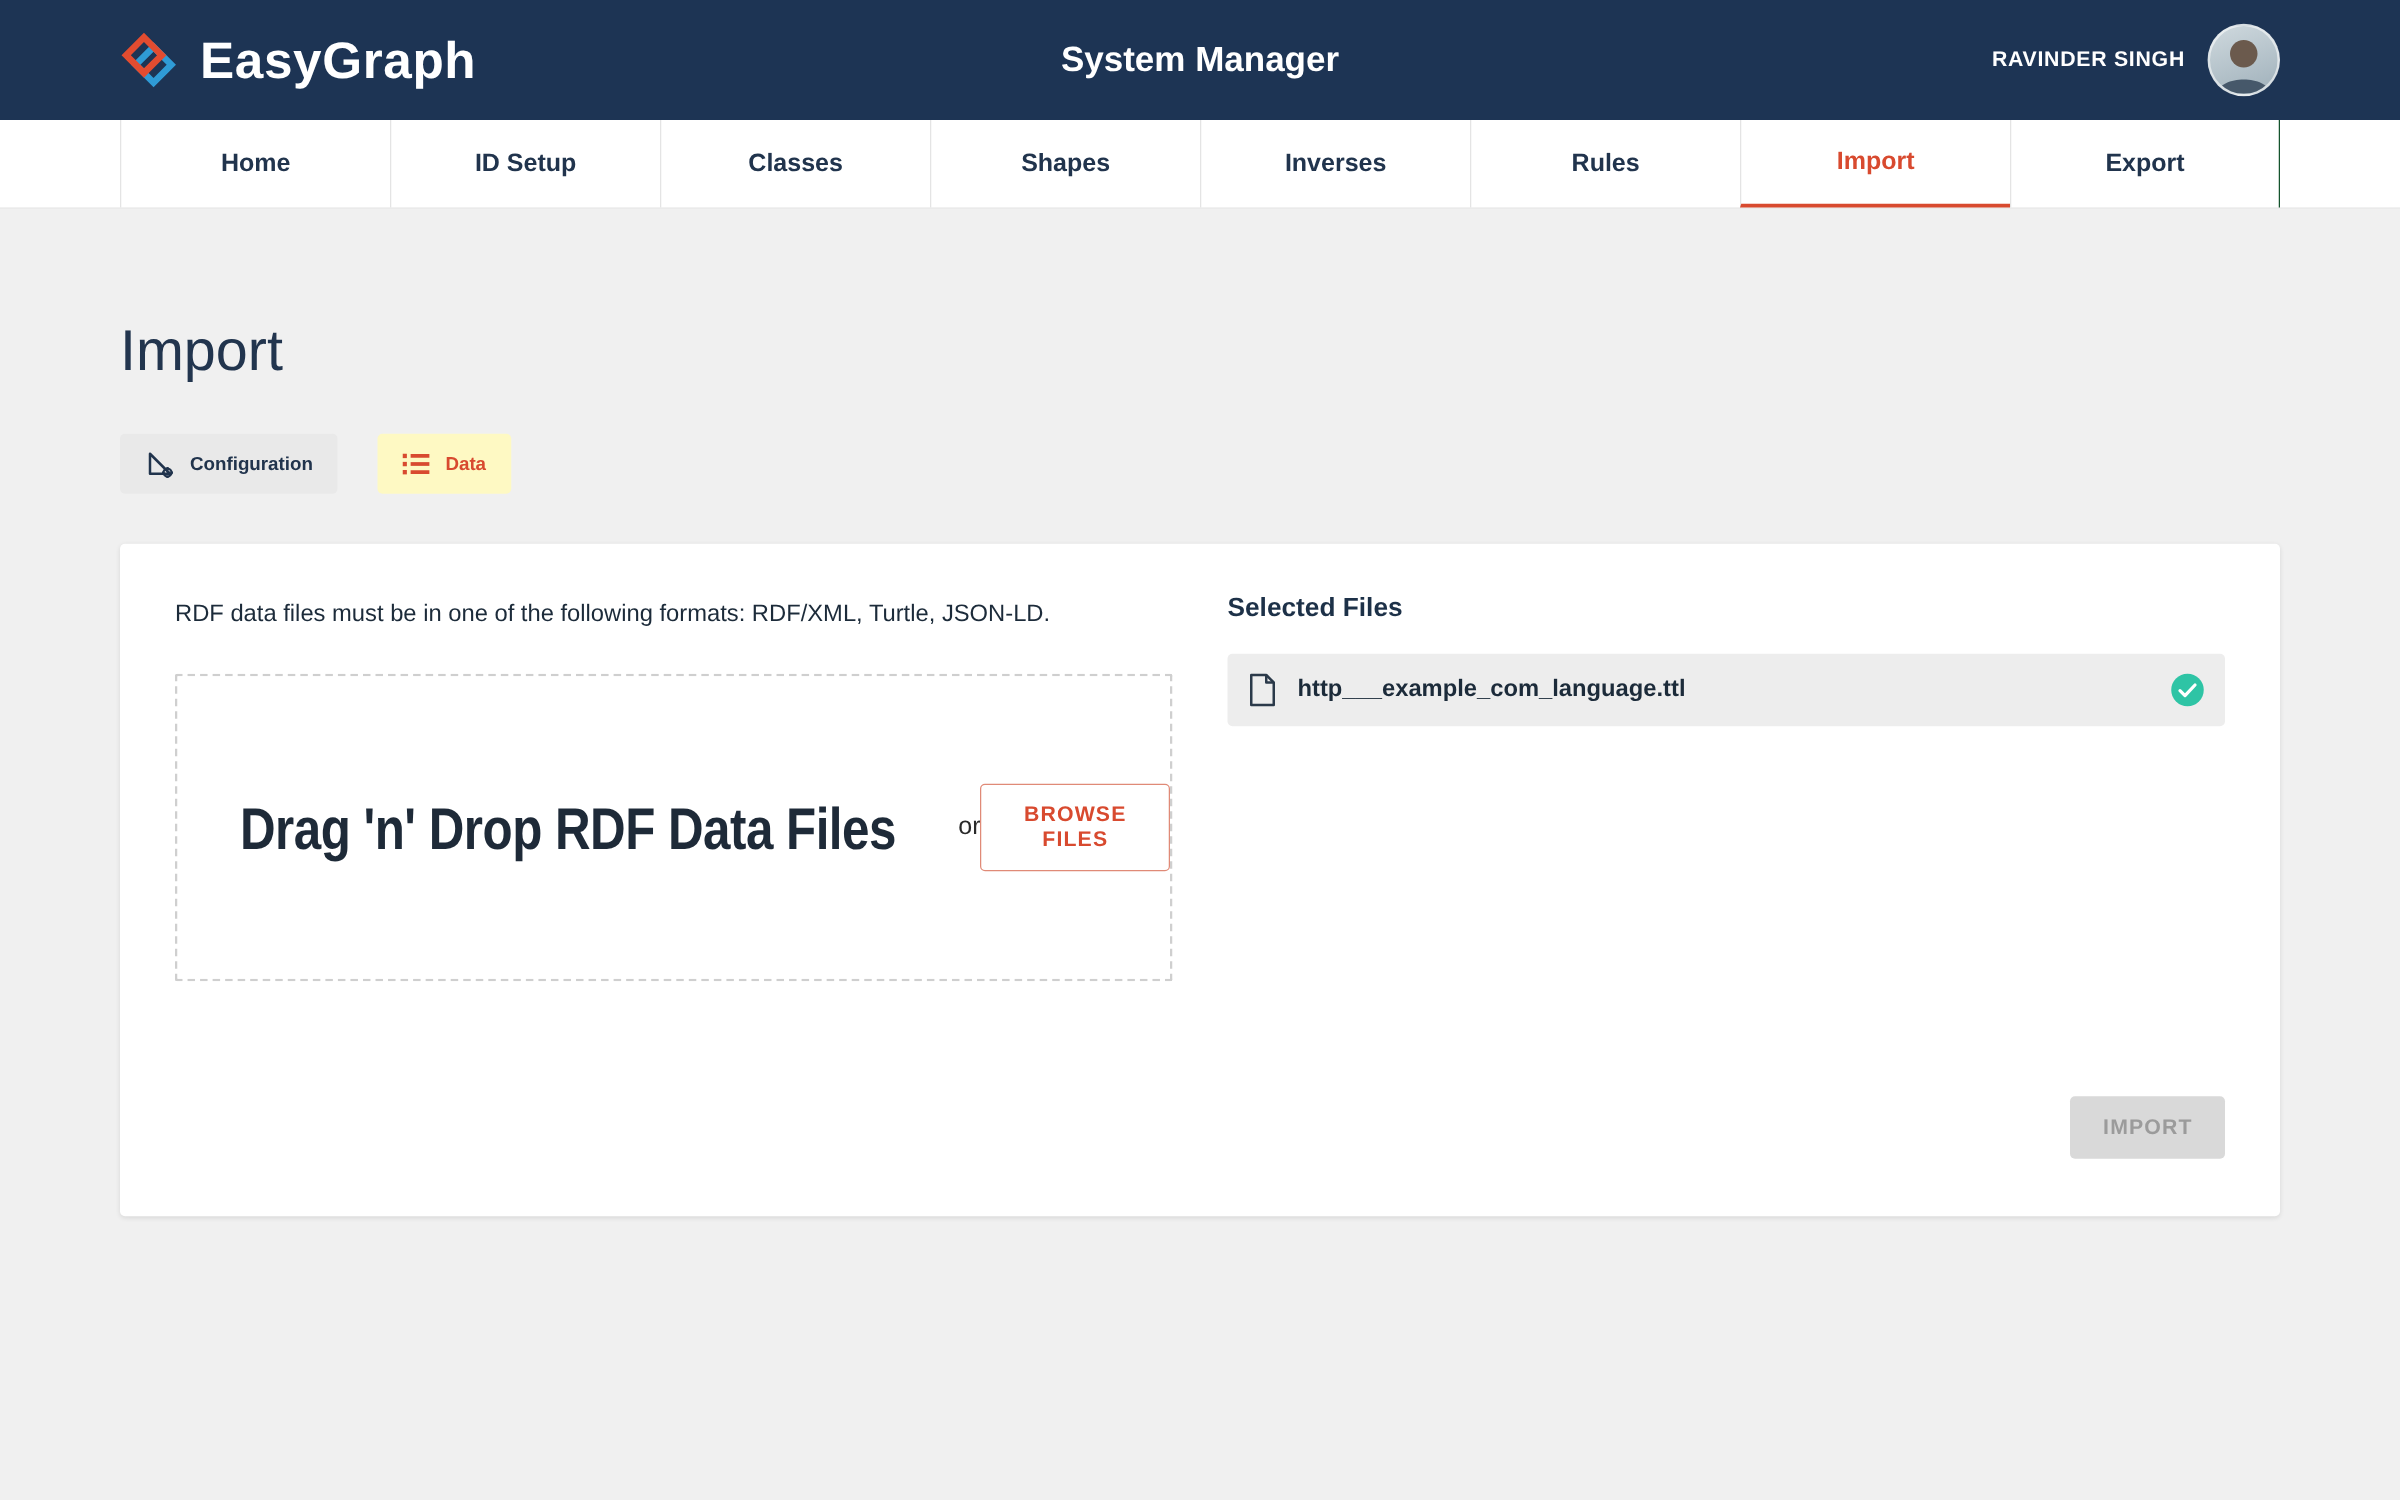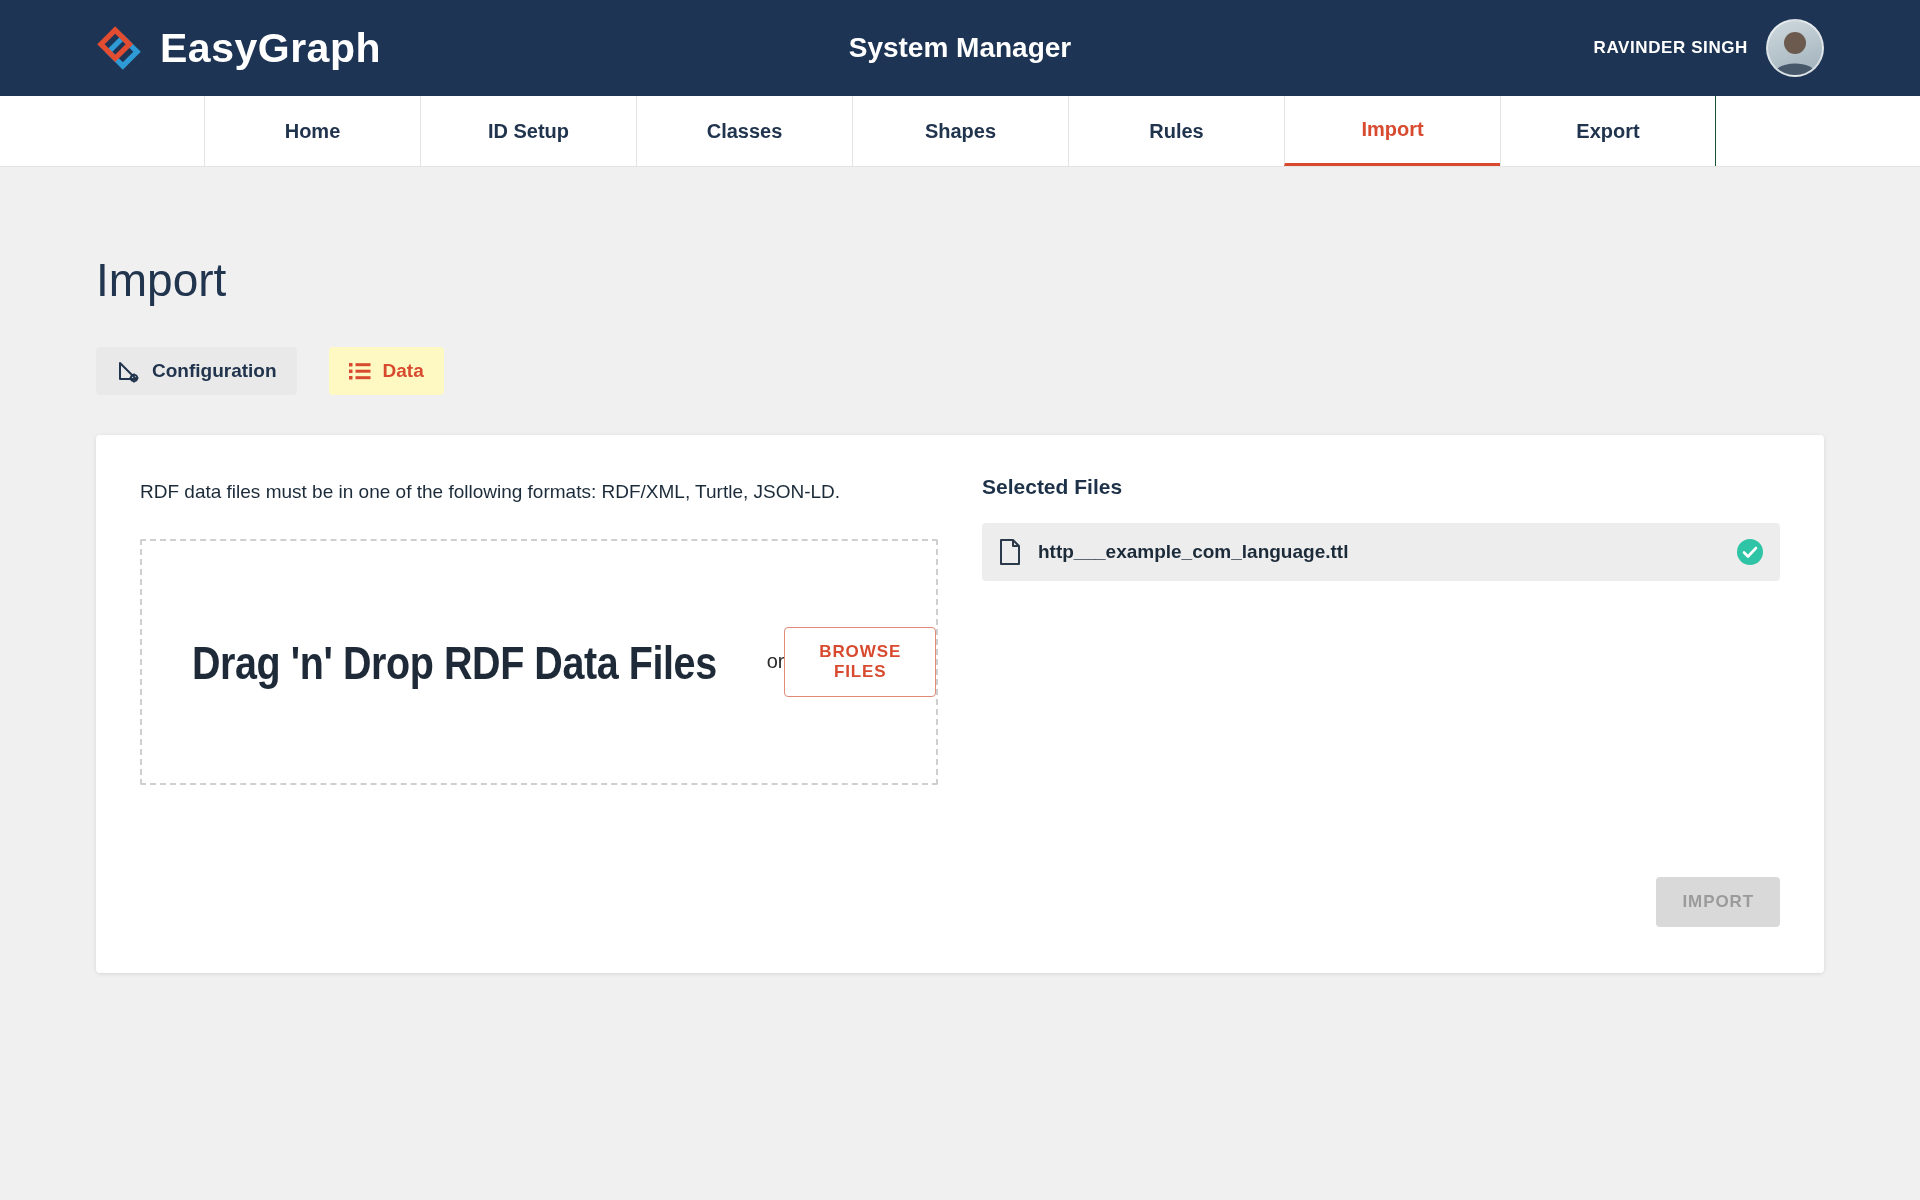--- a/index.html
+++ b/index.html
@@ -25,39 +25,39 @@
   .user { margin-left:auto; display:flex; align-items:center; gap:18px; color:#fff; font-size:17px; font-weight:700; letter-spacing:0.6px; }
   .avatar {
     width:58px; height:58px; border-radius:50%;
     border:2px solid rgba(255,255,255,0.55);
     background:linear-gradient(160deg,#cfd9de 0%,#9fb0ba 100%);
     overflow:hidden; display:flex; align-items:flex-end; justify-content:center;
     cursor:pointer;
   }
 
   
-  .nav { background:#fff; display:flex; padding:0 96px; border-bottom:1px solid #e4e4e4;justify-content:center; }
+  .nav { background:#fff; display:flex; padding:0 96px; border-bottom:1px solid #e4e4e4; }
   .tab {
     width:216px; height:70px;
     display:flex; align-items:center; justify-content:center;
     font-size:20px; font-weight:700; color:#21344d;
     border-left:1px solid #e4e4e4; cursor:pointer;
   }
   .tab:last-child { border-right:1px solid #14532d; }
   .tab.active { color:#d84a2f; border-bottom:3px solid #d84a2f; }
 
   
   .content { padding:0 96px 60px; }
   .page-title { font-size:46px; color:#22354e; font-weight:400; margin:86px 0 0; }
 
   .toggles { display:flex; gap:32px; margin-top:40px; }
   .toggle {
     display:flex; align-items:center; gap:12px;
     padding:12px 20px; border-radius:4px;
-    font-size:19px; font-weight:700; cursor:pointer;
+    font-size:15px; font-weight:700; cursor:pointer;
   }
   .toggle.config { background:#e9e9e9; color:#21344d; }
   .toggle.data   { background:#fef9c3; color:#d84a2f; }
 
   .card {
     background:#fff; border-radius:4px;
     box-shadow:0 1px 4px rgba(0,0,0,0.10);
     margin-top:40px; padding:40px 44px 46px;
   }
   .card-cols { display:flex; gap:44px; }
@@ -124,20 +124,21 @@
       </svg>
     </span>
   </div>
 </div>
 
 <div class="nav">
   <div class="tab">Home</div>
   <div class="tab">ID Setup</div>
   <div class="tab">Classes</div>
   <div class="tab">Shapes</div>
+  <div class="tab">Inverses</div>
   <div class="tab">Rules</div>
   <div class="tab active">Import</div>
   <div class="tab">Export</div>
 </div>
 
 <div class="content">
 
   <h1 class="page-title">Import</h1>
 
   <div class="toggles">

